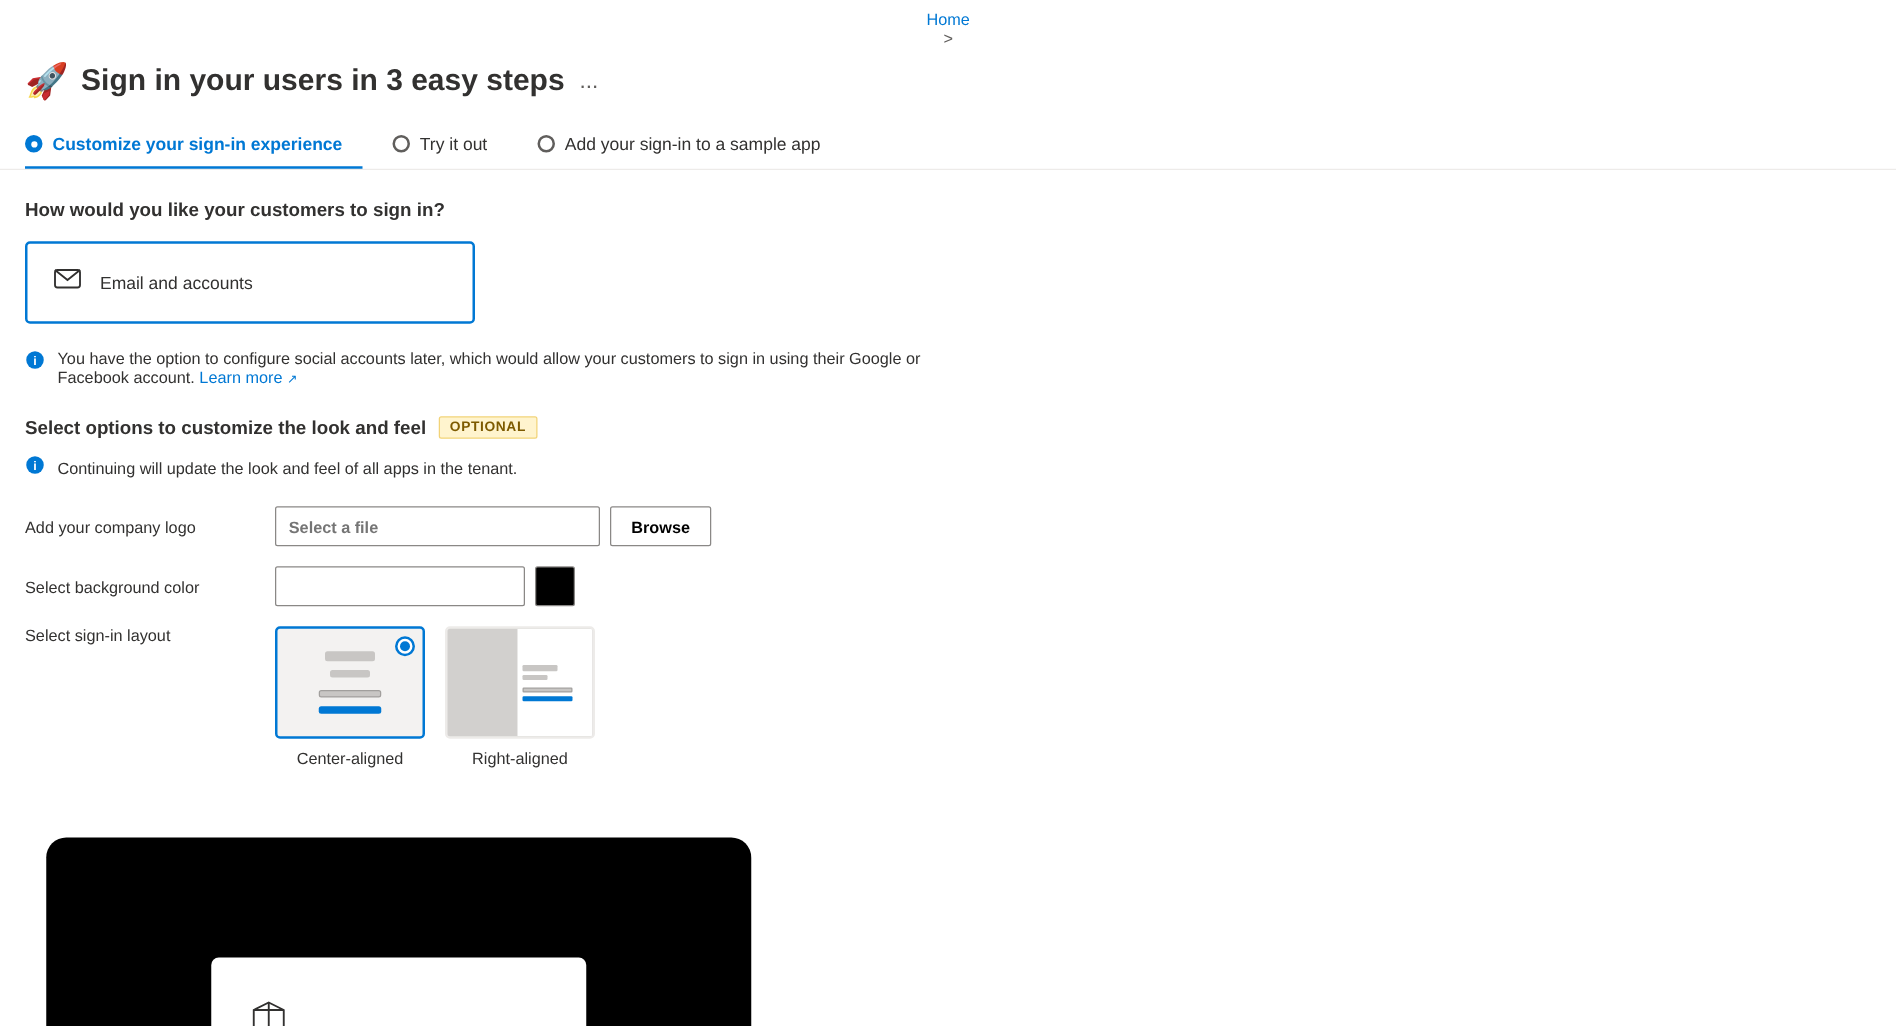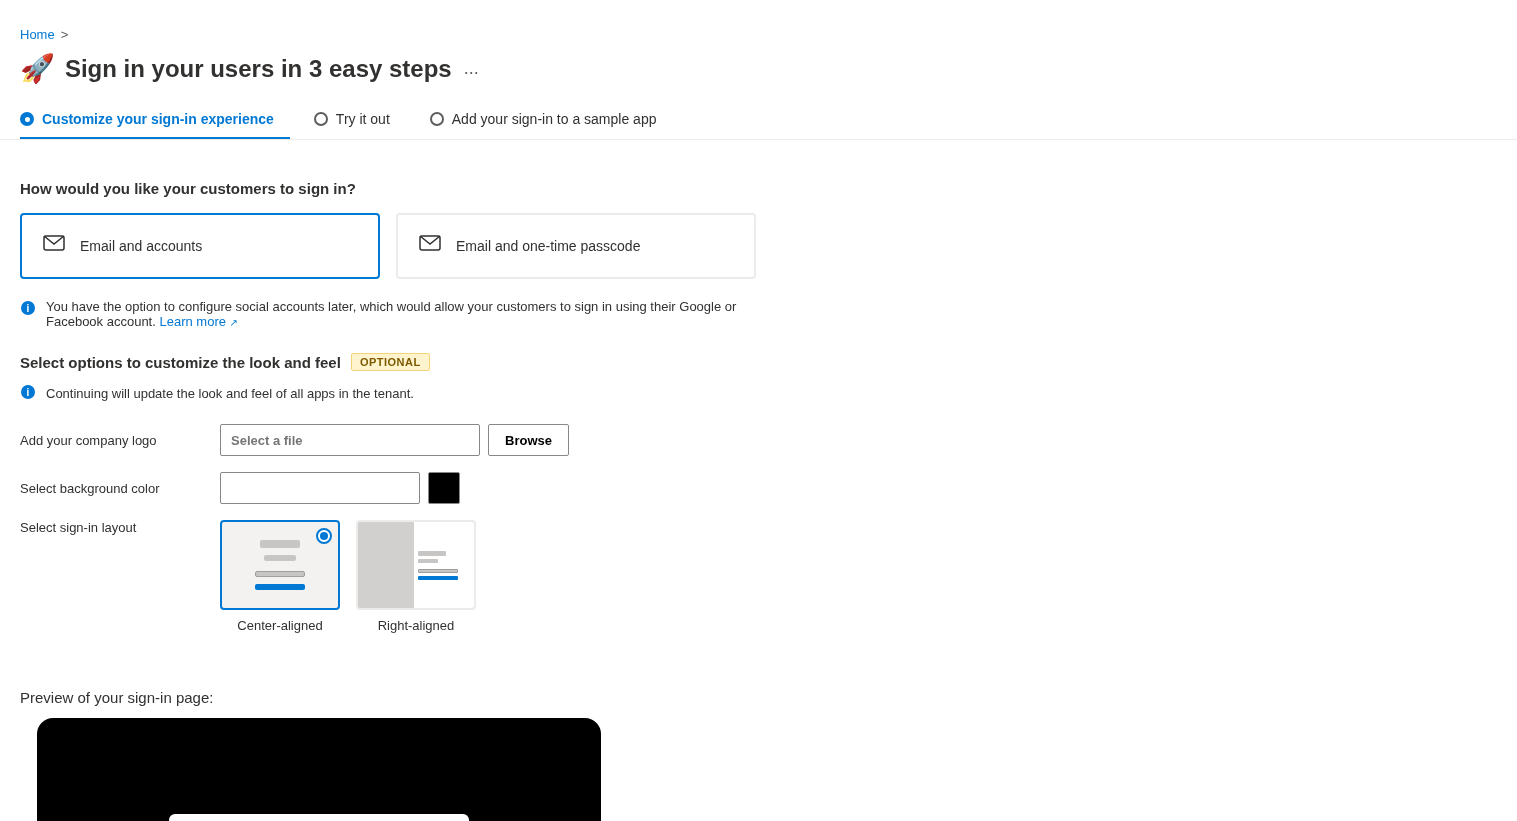--- a/index.html
+++ b/index.html
@@ -1,27 +1,27 @@
 <!DOCTYPE html>
 <html><head>
   <meta charset="utf-8">
   <style>
     * { box-sizing: border-box; margin: 0; padding: 0; }
     body { font-family: 'Segoe UI', Arial, sans-serif; font-size: 14px; color: #323130; background: #fff; }
 
-    .breadcrumb { display: flex; align-items: center; padding: 27px 20px 4px; font-size: 13px; }
+    .breadcrumb { display: flex; align-items: center; padding: 8px 20px 4px; font-size: 13px; flex-direction: column; }
     .breadcrumb-link { color: #0078d4; text-decoration: none; cursor: pointer; }
     .breadcrumb-sep { margin: 0 6px; color: #605e5c; }
 
     .page-header { display: flex; align-items: center; padding: 6px 20px 16px; }
     .page-header-icon { font-size: 28px; margin-right: 10px; }
     .page-title { font-size: 24px; font-weight: 600; color: #323130; }
     .page-more { margin-left: 12px; color: #605e5c; font-size: 18px; cursor: pointer; }
 
-    .tabs { display: flex; align-items: center; padding: 0 20px; border-bottom: 1px solid #edebe9; margin-bottom: 16px; text-align: right; }
+    .tabs { display: flex; align-items: center; padding: 0 20px; border-bottom: 1px solid #edebe9; margin-bottom: 0; text-align: right; }
     .tab { display: flex; align-items: center; padding: 10px 16px 10px 0; margin-right: 24px; cursor: pointer; font-size: 14px; color: #323130; border-bottom: 2px solid transparent; position: relative; }
     .tab.active { color: #0078d4; border-bottom: 2px solid #0078d4; font-weight: 600; }
     .tab-radio { width: 14px; height: 14px; border-radius: 50%; border: 2px solid #0078d4; margin-right: 8px; display: flex; align-items: center; justify-content: center; }
     .tab-radio.filled { background: #0078d4; }
     .tab-radio.filled::after { content: ''; width: 5px; height: 5px; background: white; border-radius: 50%; }
     .tab-radio.empty { border-color: #605e5c; }
 
     .main-content { display: flex; padding: 24px 20px; gap: 40px; flex-direction: column; }
     .left-panel { flex: 1; max-width: 760px; }
     .right-panel { flex: 0 0 540px; }
@@ -111,29 +111,20 @@
     <div class="sign-in-options">
       <div class="option-card selected">
         <span class="option-card-icon">
           <svg width="24" height="24" viewBox="0 0 24 24" fill="none" stroke="#323130" stroke-width="1.5">
             <rect x="2" y="5" width="20" height="14" rx="2"></rect>
             <polyline points="2,5 12,13 22,5"></polyline>
           </svg>
         </span>
         <span>Email and accounts</span>
       </div>
-      <div class="option-card">
-        <span class="option-card-icon">
-          <svg width="24" height="24" viewBox="0 0 24 24" fill="none" stroke="#323130" stroke-width="1.5">
-            <rect x="2" y="5" width="20" height="14" rx="2"></rect>
-            <polyline points="2,5 12,13 22,5"></polyline>
-          </svg>
-        </span>
-        <span>Email and one-time passcode</span>
-      </div>
     </div>
 
     <div class="info-box">
       <span class="info-icon">
         <svg width="16" height="16" viewBox="0 0 16 16" fill="#0078d4">
           <circle cx="8" cy="8" r="7" fill="#0078d4"></circle>
           <text x="8" y="12" text-anchor="middle" fill="white" font-size="10" font-weight="bold">i</text>
         </svg>
       </span>
       <span>
@@ -205,21 +196,20 @@
               </div>
             </div>
             <span>Right-aligned</span>
           </div>
         </div>
       </div>
     </div>
   </div>
 
   <div class="right-panel">
-    <div class="preview-label">Preview of your sign-in page:</div>
     <div class="preview-frame">
       <div class="preview-card">
         <div class="preview-card-icon">
           <svg width="36" height="36" viewBox="0 0 36 36" fill="none" stroke="#323130" stroke-width="1.5">
             <path d="M18 4 L30 10 L30 26 L18 32 L6 26 L6 10 Z"></path>
             <path d="M18 4 L18 32"></path>
             <path d="M6 10 L30 10"></path>
             <path d="M6 26 L30 26"></path>
           </svg>
         </div>

